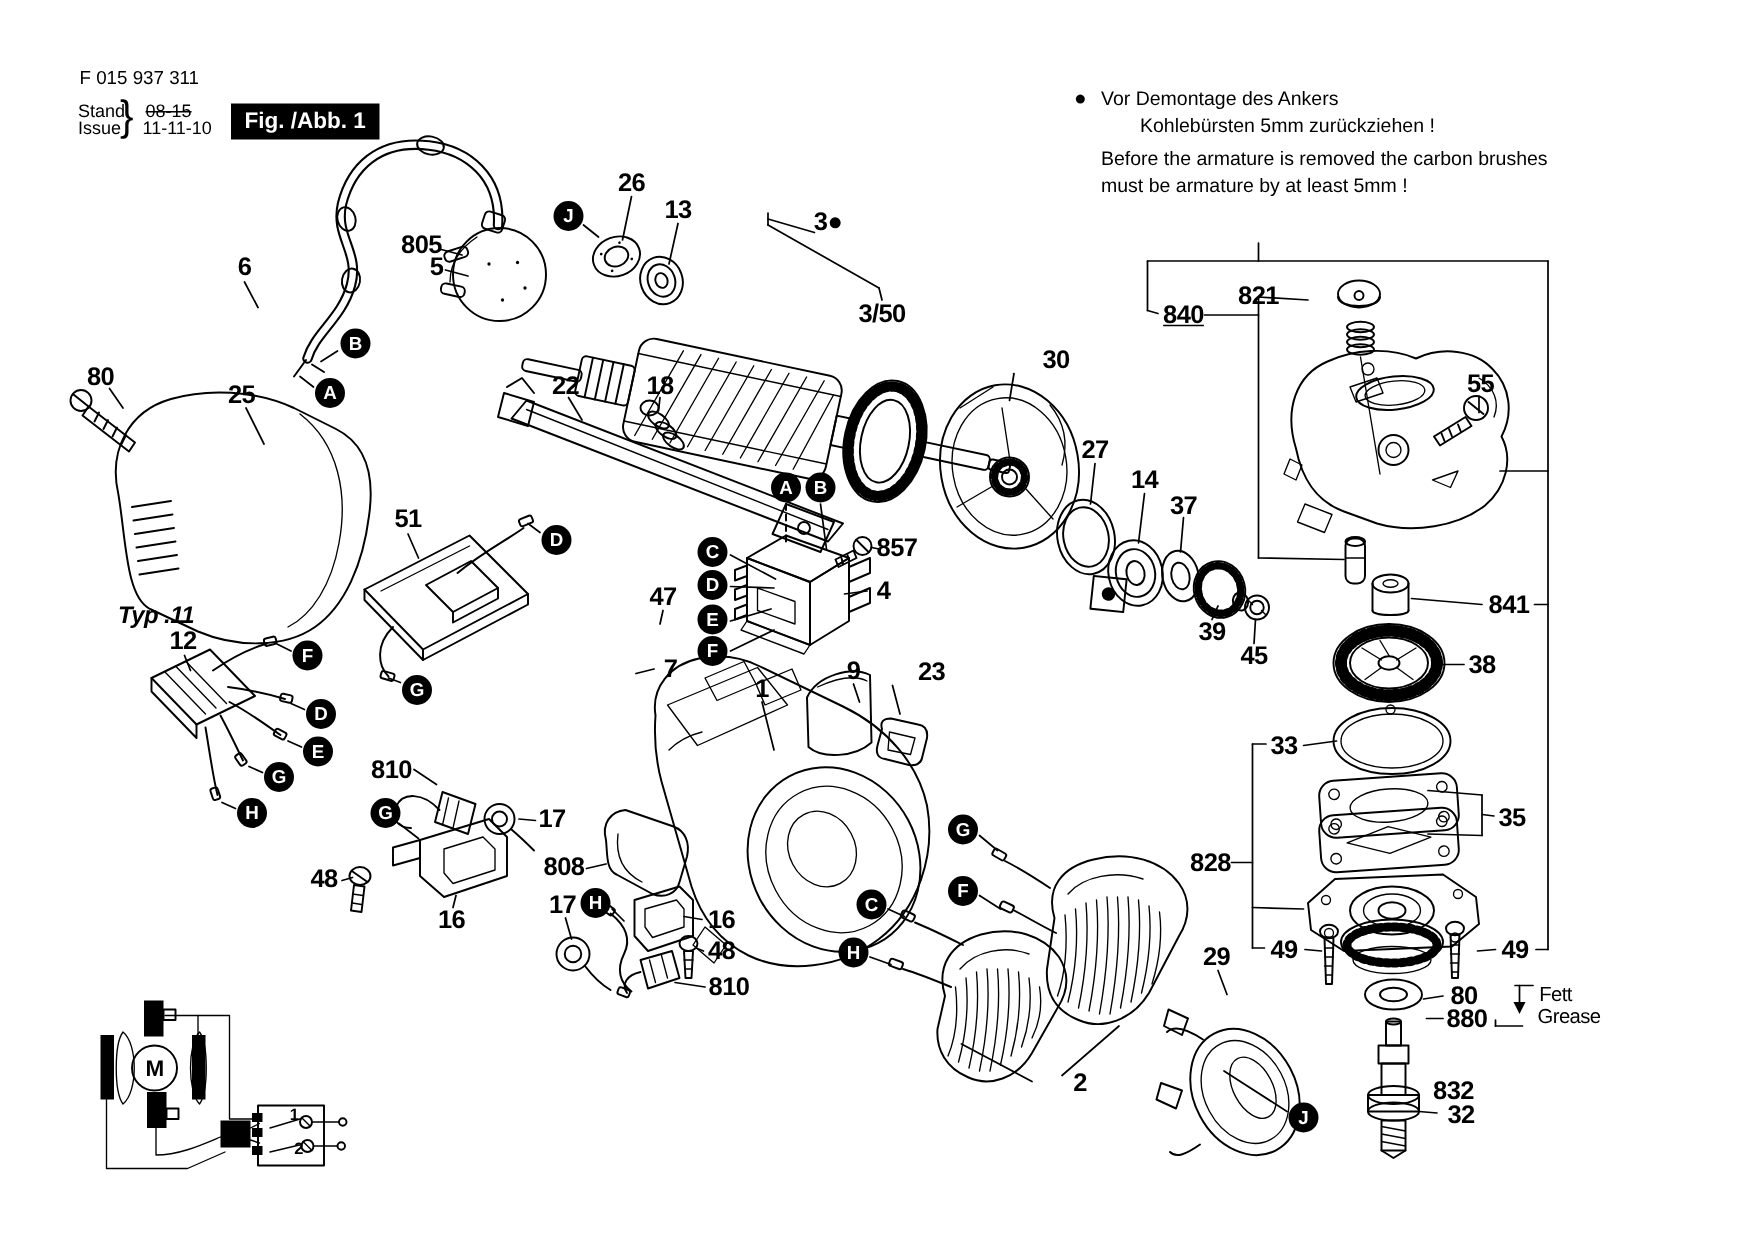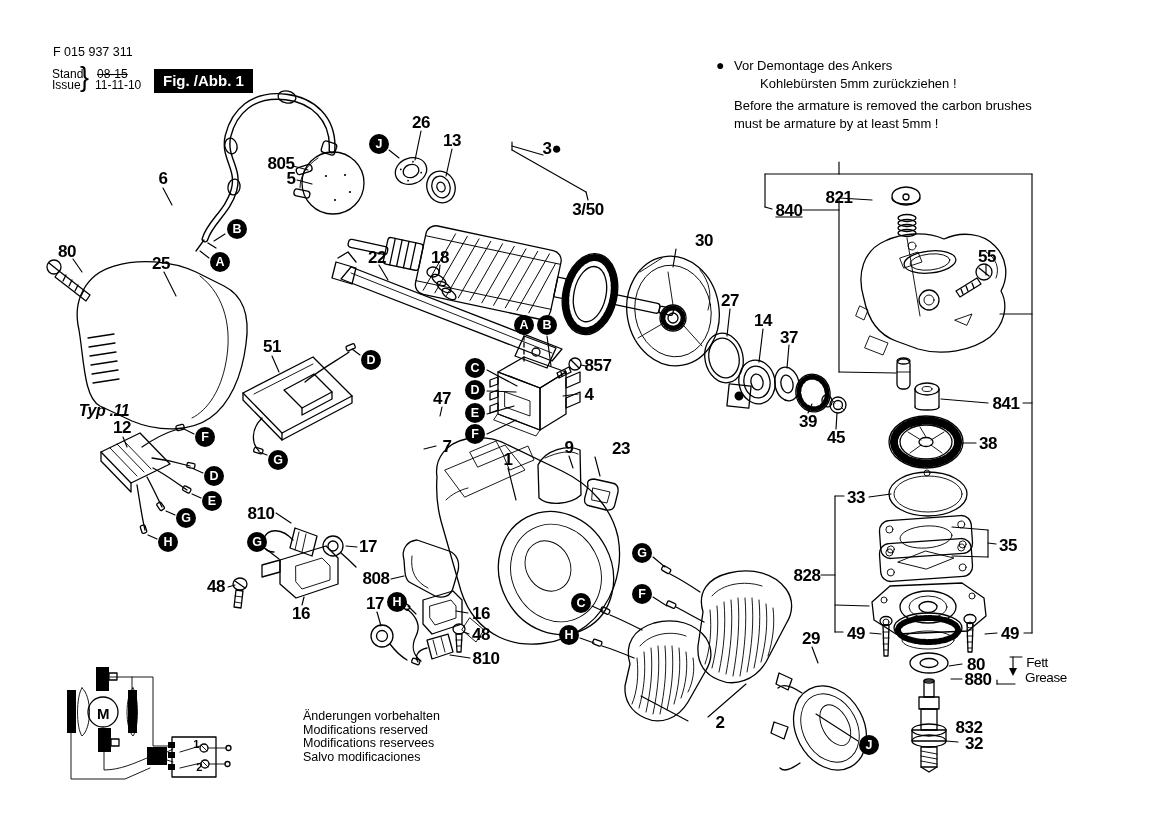--- a/index.html
+++ b/index.html
@@ -691,20 +691,14 @@
 <div class="hdr" style="left:95px;top:79px;font-size:12px;">11-11-10</div>
 <div class="figbox">Fig. /Abb. 1</div>
 
 
 <span class="bullet">●</span>
 <div class="note" style="left:734px;top:58px;">Vor Demontage des Ankers</div>
 <div class="note" style="left:734px;top:76px;margin-left:26px;">Kohlebürsten 5mm zurückziehen !</div>
 <div class="note" style="left:734px;top:98px;">Before the armature is removed the carbon brushes</div>
 <div class="note" style="left:734px;top:116px;">must be armature by at least 5mm !</div>
 
-<div id="footer">
-      <div>Änderungen vorbehalten</div>
-      <div>Modifications reserved</div>
-      <div>Modifications reservees</div>
-      <div>Salvo modificaciones</div>
-    </div>
 
 </div>
 
 </body></html>

